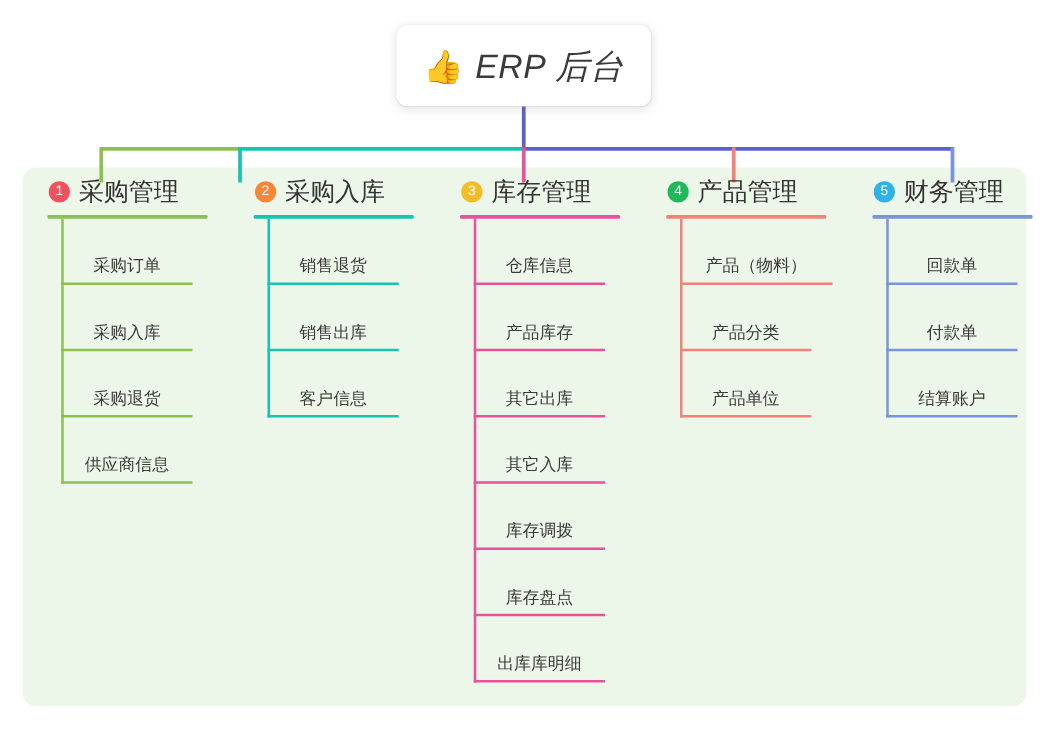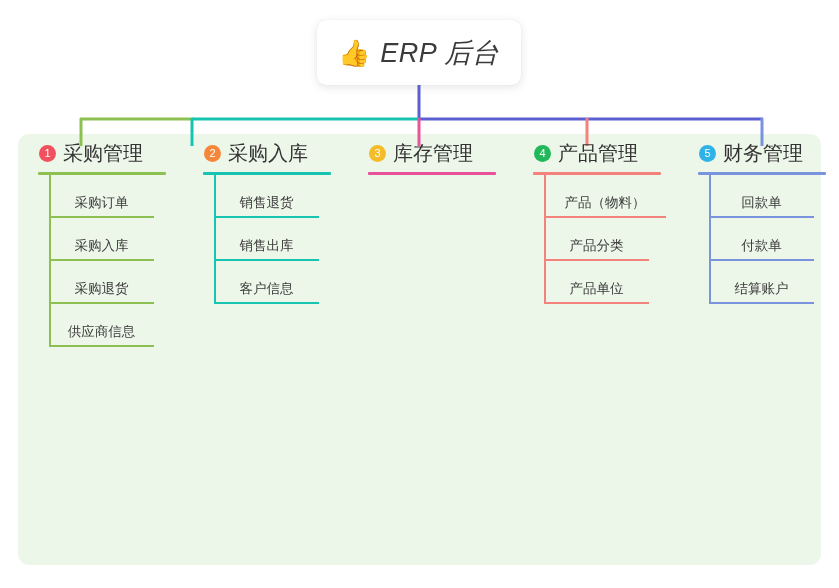--- a/index.html
+++ b/index.html
@@ -132,21 +132,21 @@
   }
   .spine {
     position: absolute;
     left: 0;
     top: 0;
     bottom: 0;
     width: 2px;
   }
   .leaf {
     position: relative;
-    height: 43px;
+    height: 53px;
     box-sizing: border-box;
     width: 105px;
     display: flex;
     align-items: flex-end;
     justify-content: center;
     padding-bottom: 5px;
     border-bottom-width: 2px;
     border-bottom-style: solid;
   }
   .leaf-label {
@@ -227,20 +227,44 @@
         </div>
       </div>
     </div>
 
     <div class="col col-2">
       <div class="col-head">
         <span class="badge" style="background:#f5bc29">3</span>
         <span class="col-title">库存管理</span>
       </div>
       <div class="head-rule" style="background:#e8529b"></div>
+      <div class="leaves">
+        <div class="spine" style="background:#e8529b"></div>
+        <div class="leaf" style="border-bottom-color:#e8529b">
+          <span class="leaf-label">仓库信息</span>
+        </div>
+        <div class="leaf" style="border-bottom-color:#e8529b">
+          <span class="leaf-label">产品库存</span>
+        </div>
+        <div class="leaf" style="border-bottom-color:#e8529b">
+          <span class="leaf-label">其它出库</span>
+        </div>
+        <div class="leaf" style="border-bottom-color:#e8529b">
+          <span class="leaf-label">其它入库</span>
+        </div>
+        <div class="leaf" style="border-bottom-color:#e8529b">
+          <span class="leaf-label">库存调拨</span>
+        </div>
+        <div class="leaf" style="border-bottom-color:#e8529b">
+          <span class="leaf-label">库存盘点</span>
+        </div>
+        <div class="leaf" style="border-bottom-color:#e8529b">
+          <span class="leaf-label">出库库明细</span>
+        </div>
+      </div>
     </div>
 
     <div class="col col-3">
       <div class="col-head">
         <span class="badge" style="background:#21b85a">4</span>
         <span class="col-title">产品管理</span>
       </div>
       <div class="head-rule" style="background:#f4827c"></div>
       <div class="leaves">
         <div class="spine" style="background:#f4827c"></div>

